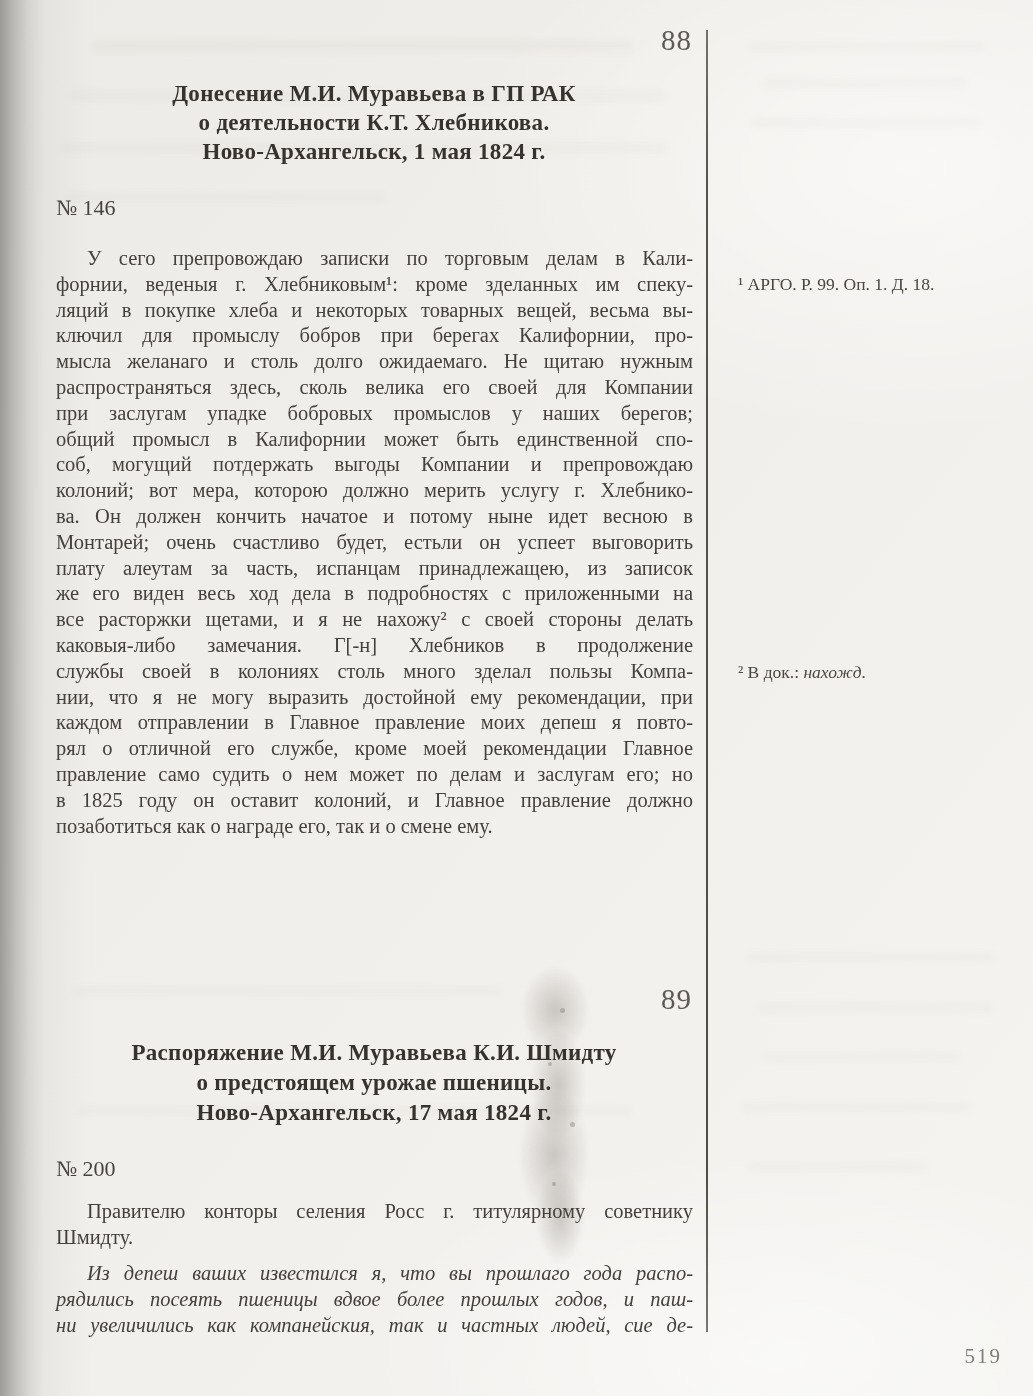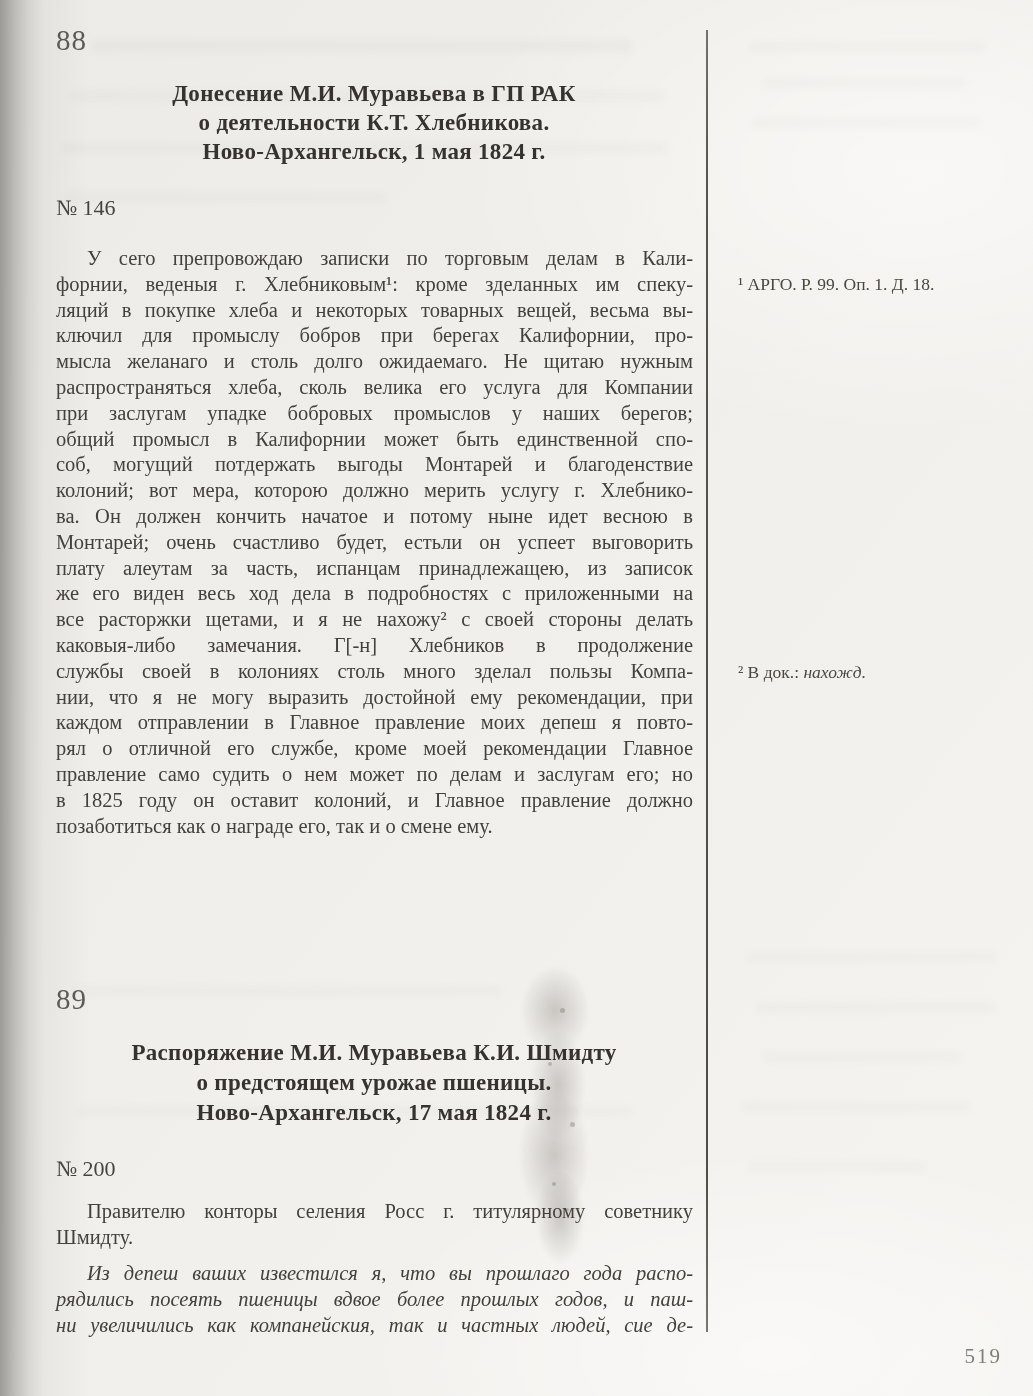--- a/index.html
+++ b/index.html
@@ -14,21 +14,21 @@
     font-family:"Liberation Serif","DejaVu Serif",serif;
     color:#45413d;
   }
   .abs{position:absolute;}
   
   .left-edge{position:absolute;left:0;top:0;bottom:0;width:44px;
     background:linear-gradient(to right, rgba(92,90,87,.50), rgba(122,120,116,.32) 35%, rgba(150,148,144,.16) 65%, rgba(150,148,144,0));}
   .left-edge2{position:absolute;left:0;top:0;bottom:0;width:90px;
     background:linear-gradient(to right, rgba(120,118,114,.14), rgba(120,118,114,0));}
   
-  .doc-number{left:56px;width:636px;text-align:left;font-size:29px;color:#5d5a55;letter-spacing:1px;}
+  .doc-number{left:56px;width:636px;text-align:right;font-size:29px;color:#5d5a55;letter-spacing:1px;}
   .titleblock{left:56px;width:636px;font-weight:bold;font-size:23px;color:#36322d;letter-spacing:.3px;}
   .titleblock .line{text-align:center;}
   .doc-no{left:56px;font-size:22px;color:#474440;}
   .body-par{left:56px;width:637px;font-size:20.5px;line-height:25.8px;color:#44403c;}
   .body-par .line{text-align:justify;text-align-last:justify;}
   .body-par .line.lastline{text-align-last:left;}
   .body-par .line.indent{text-indent:31px;}
   .source{left:55px;width:645px;font-style:italic;font-size:18.5px;color:#4b473f;letter-spacing:.2px;}
   .rule{left:706px;top:30px;width:1.6px;height:1302px;
     background:linear-gradient(to bottom,#75726c,#56534d 12%,#504d47 88%,#7a776f);}
@@ -95,24 +95,24 @@
       <div class="line">о деятельности К.Т. Хлебникова.</div>
       <div class="line lastline">Ново-Архангельск, 1 мая 1824 г.</div>
     </div>
   <div class="abs doc-no no146">№ 146</div>
   <div class="abs body-par body88">
       <div class="line indent">У сего препровождаю записки по торговым делам в Кали-</div>
       <div class="line">форнии, веденыя г. Хлебниковым¹: кроме зделанных им спеку-</div>
       <div class="line">ляций в покупке хлеба и некоторых товарных вещей, весьма вы-</div>
       <div class="line">ключил для промыслу бобров при берегах Калифорнии, про-</div>
       <div class="line">мысла желанаго и столь долго ожидаемаго. Не щитаю нужным</div>
-      <div class="line">распространяться хлеба, сколь велика его услуга для Компании</div>
+      <div class="line">распространяться здесь, сколь велика его своей для Компании</div>
       <div class="line">при заслугам упадке бобровых промыслов у наших берегов;</div>
       <div class="line">общий промысл в Калифорнии может быть единственной спо-</div>
-      <div class="line">соб, могущий потдержать выгоды Монтарей и благоденствие</div>
+      <div class="line">соб, могущий потдержать выгоды Компании и препровождаю</div>
       <div class="line">колоний; вот мера, которою должно мерить услугу г. Хлебнико-</div>
       <div class="line">ва. Он должен кончить начатое и потому ныне идет весною в</div>
       <div class="line">Монтарей; очень счастливо будет, естьли он успеет выговорить</div>
       <div class="line">плату алеутам за часть, испанцам принадлежащею, из записок</div>
       <div class="line">же его виден весь ход дела в подробностях с приложенными на</div>
       <div class="line">все расторжки щетами, и я не нахожу² с своей стороны делать</div>
       <div class="line">каковыя-либо замечания. Г[-н] Хлебников в продолжение</div>
       <div class="line">службы своей в колониях столь много зделал пользы Компа-</div>
       <div class="line">нии, что я не могу выразить достойной ему рекомендации, при</div>
       <div class="line">каждом отправлении в Главное правление моих депеш я повто-</div>

